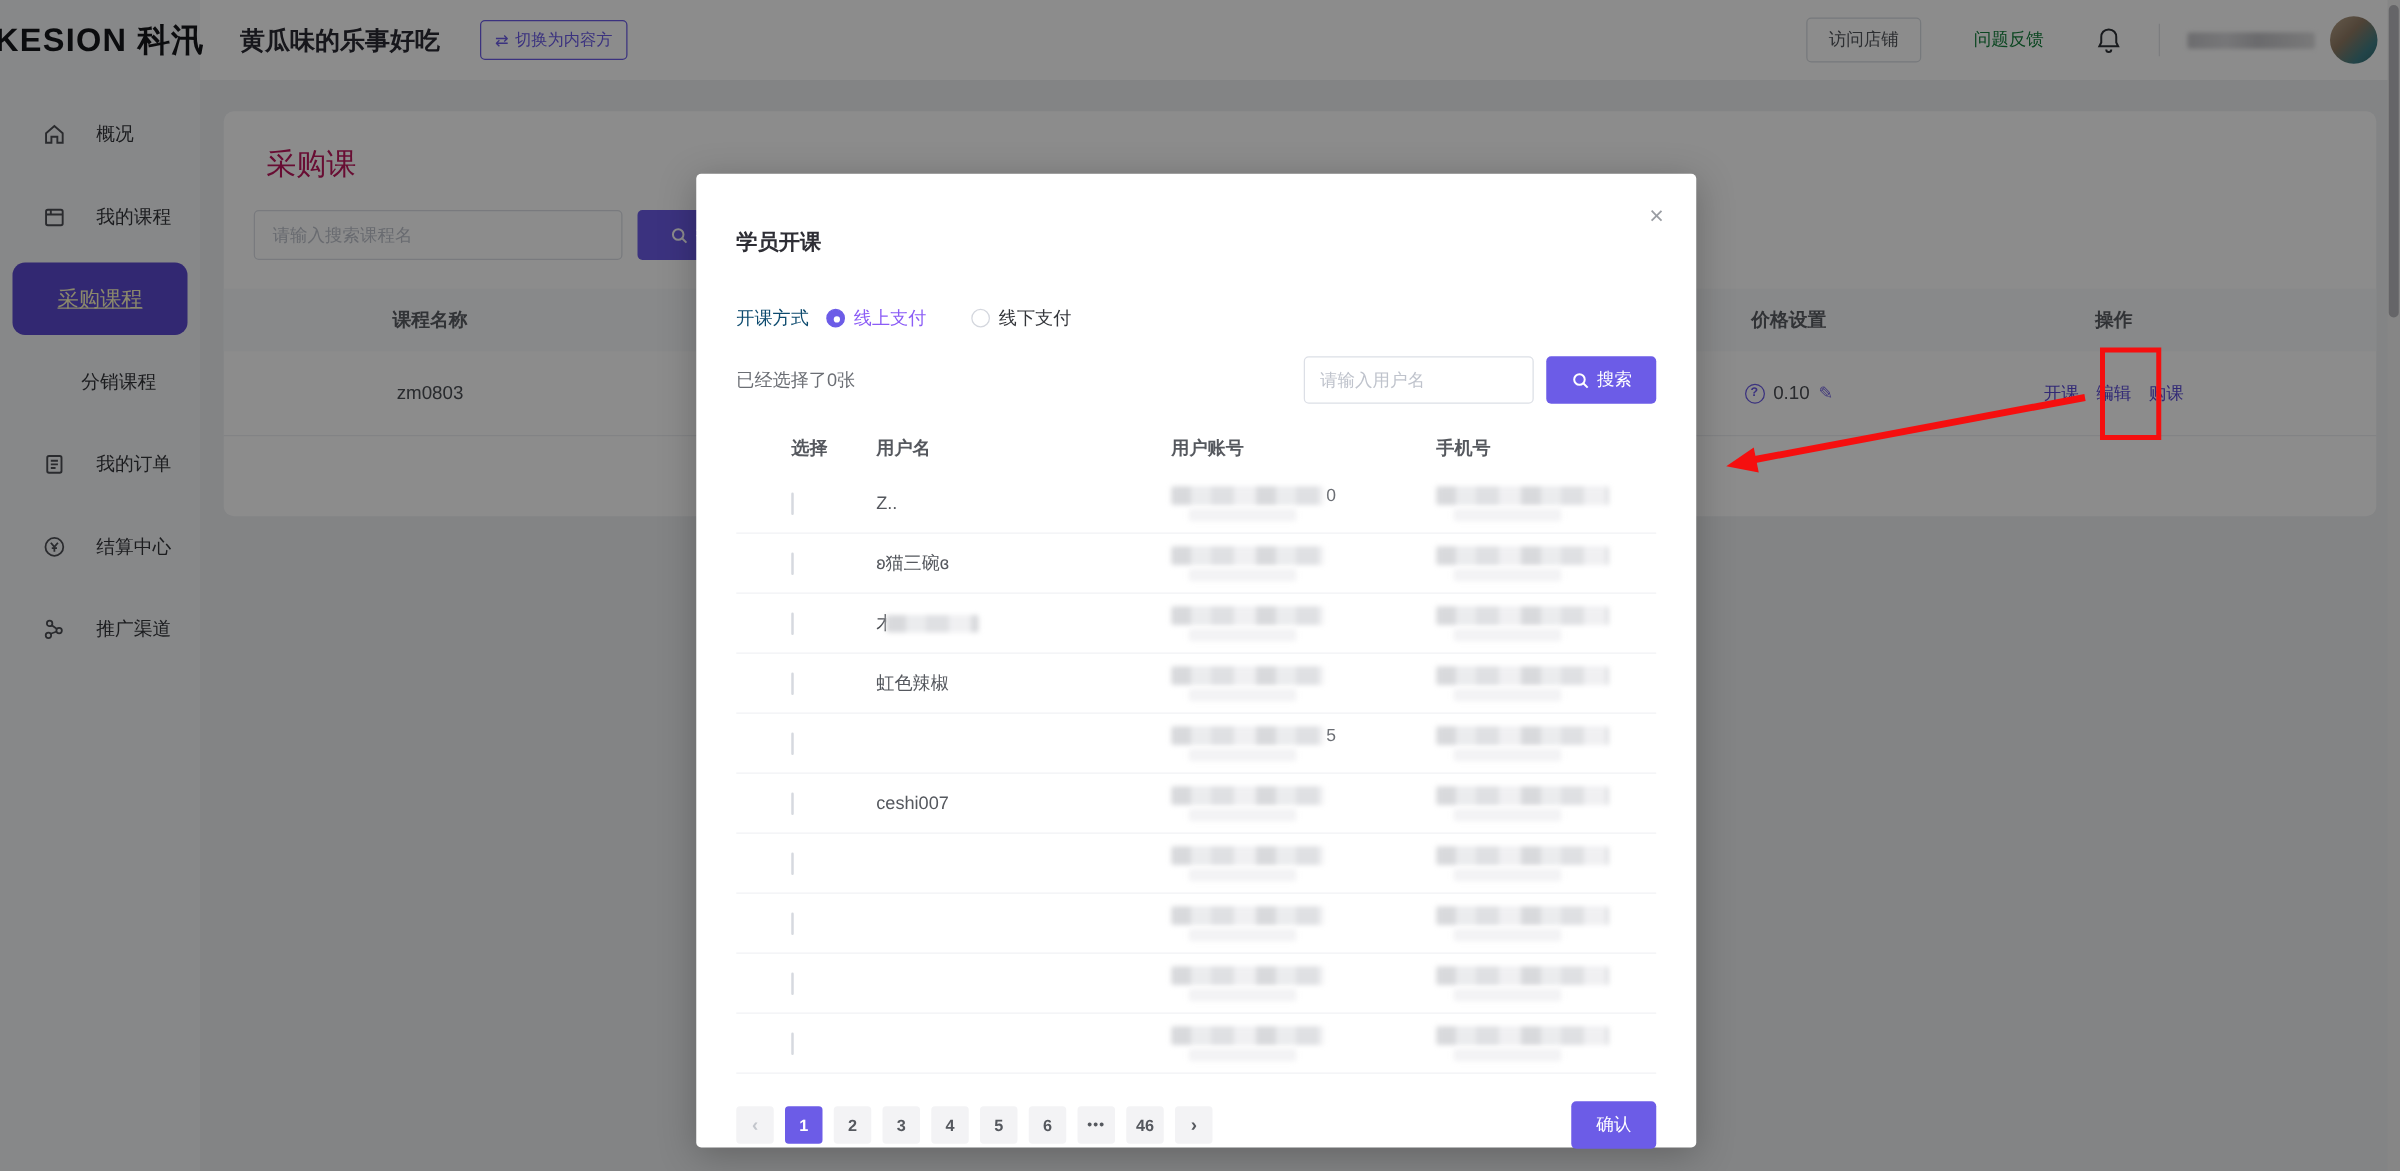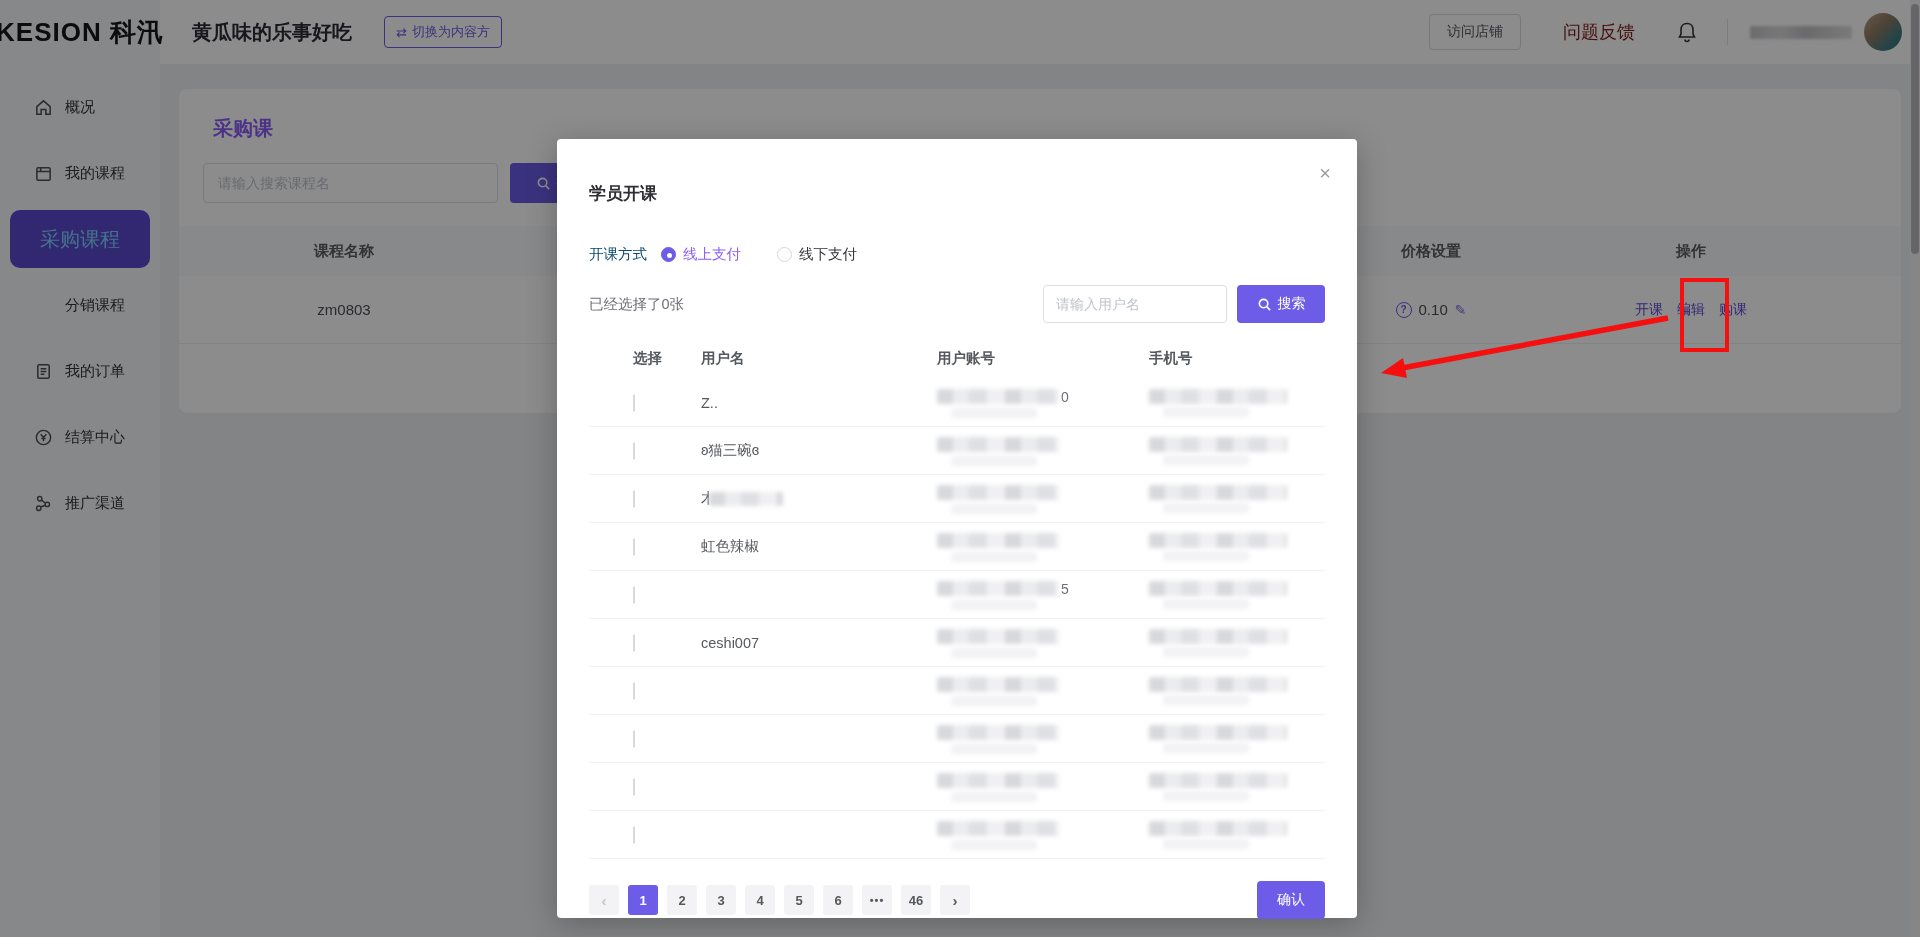--- a/index.html
+++ b/index.html
@@ -10,42 +10,42 @@
   .app { position:absolute; inset:0; z-index:0; }
 
   
   .topbar { position:absolute; left:0; top:0; width:1920px; height:64px; background:#fff; display:flex; align-items:center; }
   .logo-box { width:160px; height:64px; background:#f6f7f9; display:flex; align-items:center; justify-content:center; }
   .logo { font-size:26px; font-weight:800; color:#15161a; letter-spacing:1px; white-space:nowrap; }
   .shop-title { font-size:20px; font-weight:700; color:#2b2b33; margin-left:32px; }
   .switch-btn { margin-left:32px; border:1px solid #6c5ce7; color:#6c5ce7; background:#fff; border-radius:4px; font-size:13px; padding:6px 11px; display:flex; align-items:center; gap:5px; cursor:pointer; }
   .topbar-right { margin-left:auto; display:flex; align-items:center; padding-right:18px; }
   .visit-btn { border:1px solid #d8dce2; background:#fff; color:#53565c; font-size:14px; border-radius:4px; padding:8px 17px; cursor:pointer; }
-  .feedback { font-size:18px; color:#7f1d1d; margin-left:42px; cursor:pointer; }
+  .feedback { font-size:14px; color:#15803d; margin-left:42px; cursor:pointer; }
   .bell { margin-left:42px; cursor:pointer; display:flex; }
   .top-divider { width:1px; height:26px; background:#e2e3e7; margin:0 22px 0 30px; }
   .user-name-blur { width:102px; height:13px; border-radius:2px; background:linear-gradient(90deg,#c6c6ca,#d9d9dc 30%,#c2c2c6 55%,#dededf); filter:blur(1.5px); }
   .avatar { width:38px; height:38px; border-radius:50%; margin-left:12px; background:linear-gradient(135deg,#b9a58c 0%,#8f7a63 40%,#3f7d84 75%,#2e6670 100%); }
 
   
   .page-scrollbar { position:absolute; right:0; top:0; width:10px; height:937px; background:#f4f4f4; }
   .page-scroll-thumb { position:absolute; right:1px; top:4px; width:8px; height:250px; border-radius:4px; background:#b9b9bd; }
 
   
   .sidebar { position:absolute; left:0; top:64px; width:160px; bottom:0; background:#f6f7f9; padding-top:10px; }
-  .side-item { height:66px; display:flex; align-items:center; padding-left:34px; gap:12px; font-size:15px; color:#33353a; cursor:pointer; }
+  .side-item { height:66px; display:flex; align-items:center; padding-left:34px; gap:24px; font-size:15px; color:#33353a; cursor:pointer; }
   .side-item .sicon { width:19px; height:19px; color:#4d4f55; display:flex; }
   .side-item.sub { padding-left:65px; }
   .side-item.active-wrap { padding:0 10px; }
-  .active-pill { width:100%; height:58px; border-radius:10px; background:#5b49d0; color:#7dd3fc; display:flex; align-items:center; justify-content:center; font-size:20px; }
+  .active-pill { width:100%; height:58px; border-radius:10px; background:#5b49d0; color:#fef9c3; display:flex; align-items:center; justify-content:center; font-size:17px;text-decoration:underline; }
 
   
   .main { position:absolute; left:160px; top:64px; right:0; bottom:0; }
   .card { position:absolute; left:19px; top:25px; width:1722px; height:324px; background:#fff; border-radius:8px; }
-  .card-title { font-size:20px; font-weight:700; color:#8b5cf6; padding:26px 0 0 34px; }
+  .card-title { font-size:24px; font-weight:400; color:#be185d; padding:26px 0 0 34px; }
   .course-search-row { display:flex; align-items:center; margin:21px 0 0 24px; gap:12px; }
   .course-search-input { width:295px; height:40px; border:1px solid #dcdfe6; border-radius:4px; font-size:14px; padding:0 14px; color:#333; background:#fff; }
   .course-search-input::placeholder { color:#bfc3cc; }
   .btn-primary { background:#6c5ce7; color:#fff; border:none; border-radius:4px; font-size:14px; display:flex; align-items:center; justify-content:center; gap:6px; cursor:pointer; }
   .course-search-btn { width:100px; height:40px; }
   .course-table-header { margin-top:23px; height:50px; background:#f8f9fb; display:flex; align-items:center; font-size:15px; color:#5a5d63; font-weight:700; padding-right:80px; }
   .col-name { width:330px; text-align:center; }
   .col-flex { flex:1; }
   .col-price { width:260px; text-align:center; }
   .col-ops { width:260px; text-align:center; }

